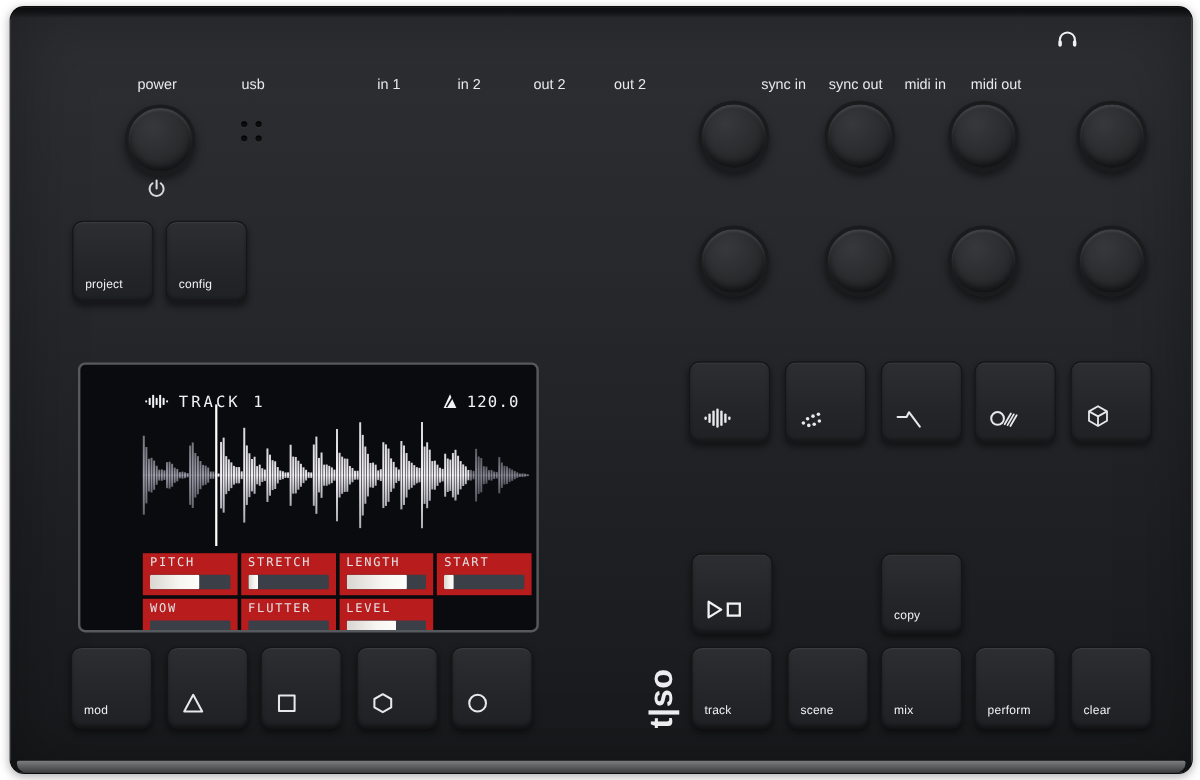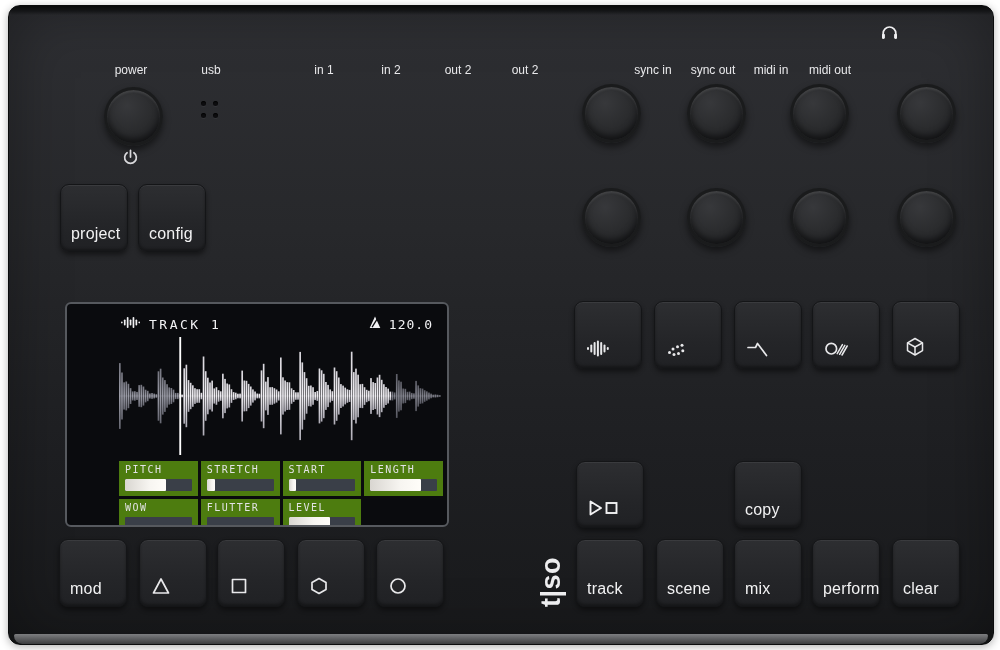--- a/index.html
+++ b/index.html
@@ -11,43 +11,43 @@
   .device::before{content:"";position:absolute;left:0;right:0;top:0;height:9px;border-radius:12px 12px 0 0;
     background:linear-gradient(180deg,#0a0b0c 0%,#141517 55%,rgba(20,21,23,0) 100%);}
   .bottom-edge{position:absolute;left:5px;right:5px;bottom:0;height:10px;border-radius:2px 2px 10px 10px;
     background:linear-gradient(180deg,#7d7e80 0%,#5f6062 45%,#3b3c3e 100%);}
   .port-label{position:absolute;top:21px;transform:translateX(-50%);font-size:12px;color:#e9e9eb;white-space:nowrap;margin-top:36px;}
   
   .btn{position:absolute;width:66px;height:66px;border-radius:9px;cursor:pointer;
     background:linear-gradient(180deg,#2d2e31 0%,#242528 60%,#202124 100%);
     border:1px solid #141517;
     box-shadow:0 3px 5px rgba(0,0,0,.45), inset 0 1px 0 rgba(255,255,255,.07), inset 0 -2px 3px rgba(0,0,0,.35);}
-  .btn .lbl{position:absolute;left:10px;bottom:8px;font-size:16px;color:#f2f2f3;letter-spacing:.2px;}
+  .btn .lbl{position:absolute;left:10px;bottom:8px;font-size:10px;color:#f2f2f3;letter-spacing:.2px;}
   .btn svg{position:absolute;left:12px;bottom:11px;display:block;}
   .btn.light{background:linear-gradient(180deg,#505255 0%,#44464a 60%,#3d3f42 100%);border-color:#232426;}
   
   .knob{position:absolute;width:53px;height:53px;border-radius:50%;cursor:pointer;
     background:radial-gradient(circle at 38% 30%,#37383b 0%,#2a2b2d 55%,#202124 85%);
     border:3px solid #1a1b1c;
     box-shadow:0 4px 7px rgba(0,0,0,.5), inset 0 2px 2px rgba(255,255,255,.10), inset 0 -4px 6px rgba(0,0,0,.5);}
   .led-grid{position:absolute;left:192px;top:95px;display:grid;grid-template-columns:5px 5px;gap:7px;}
   .led{width:5px;height:5px;border-radius:50%;background:#0d0d0f;
     box-shadow:inset 0 1px 1px rgba(0,0,0,.9), 0 1px 0 rgba(255,255,255,.05);}
   
   .display{position:absolute;left:56px;top:296px;width:384px;height:225px;background:#0a0b0e;
     border:2px solid #56595e;border-radius:6px;box-sizing:border-box;overflow:hidden;}
-  .d-header{position:absolute;left:54px;right:14px;top:8px;height:20px;display:flex;align-items:flex-end;
+  .d-header{position:absolute;left:54px;right:14px;top:24px;height:20px;display:flex;align-items:flex-start;
     font-family:"DejaVu Sans Mono",monospace;color:#f2f2f4;font-size:13px;}
   .d-header .track{margin-left:9px;letter-spacing:2.5px;}
   .d-header .spacer{flex:1;}
   .d-header .bpm{margin-left:8px;letter-spacing:1px;}
   .d-wave{position:absolute;left:52px;top:33px;width:322px;height:118px;}
   .d-params{position:absolute;left:52px;top:157px;width:324px;display:grid;
     grid-template-columns:repeat(4,1fr);gap:3px;}
-  .pcell{background:#4d7c0f;padding:3px 6px 5px 6px;}
+  .pcell{background:#b91c1c;padding:3px 6px 5px 6px;}
   .plabel{font-family:"DejaVu Sans Mono",monospace;font-size:10px;letter-spacing:1.5px;color:#e3e3e6;
     margin-bottom:4px;white-space:nowrap;}
   .ptrack{height:12px;background:#3a3f48;border-radius:1px;overflow:hidden;}
   .pfill{height:100%;background:linear-gradient(90deg,#d9d6d1 0%,#f7f5f1 60%,#fffdf9 100%);border-radius:1px;}
   
   .logo{position:absolute;left:527px;top:601px;transform:rotate(-90deg);transform-origin:0 0;
     font-size:27px;font-weight:bold;color:#ededef;letter-spacing:.5px;white-space:nowrap;}
   .hp-icon{position:absolute;left:872px;top:19px;}
   .pwr-icon{position:absolute;left:113px;top:143px;}
   svg{overflow:visible;}
@@ -300,29 +300,29 @@
             <div class="pfill" style="width: 62%;"></div>
           </div>
       </div>
       <div class="pcell">
         <div class="plabel">STRETCH</div>
         <div class="ptrack">
             <div class="pfill" style="width: 12%;"></div>
           </div>
       </div>
       <div class="pcell">
+        <div class="plabel">LENGTH</div>
+        <div class="ptrack">
+            <div class="pfill" style="width: 76%;"></div>
+          </div>
+      </div>
+      <div class="pcell">
         <div class="plabel">START</div>
         <div class="ptrack">
             <div class="pfill" style="width: 11%;"></div>
-          </div>
-      </div>
-      <div class="pcell">
-        <div class="plabel">LENGTH</div>
-        <div class="ptrack">
-            <div class="pfill" style="width: 76%;"></div>
           </div>
       </div>
       <div class="pcell">
         <div class="plabel">WOW</div>
         <div class="ptrack">
             <div class="pfill" style="width: 0%;"></div>
           </div>
       </div>
       <div class="pcell">
         <div class="plabel">FLUTTER</div>

